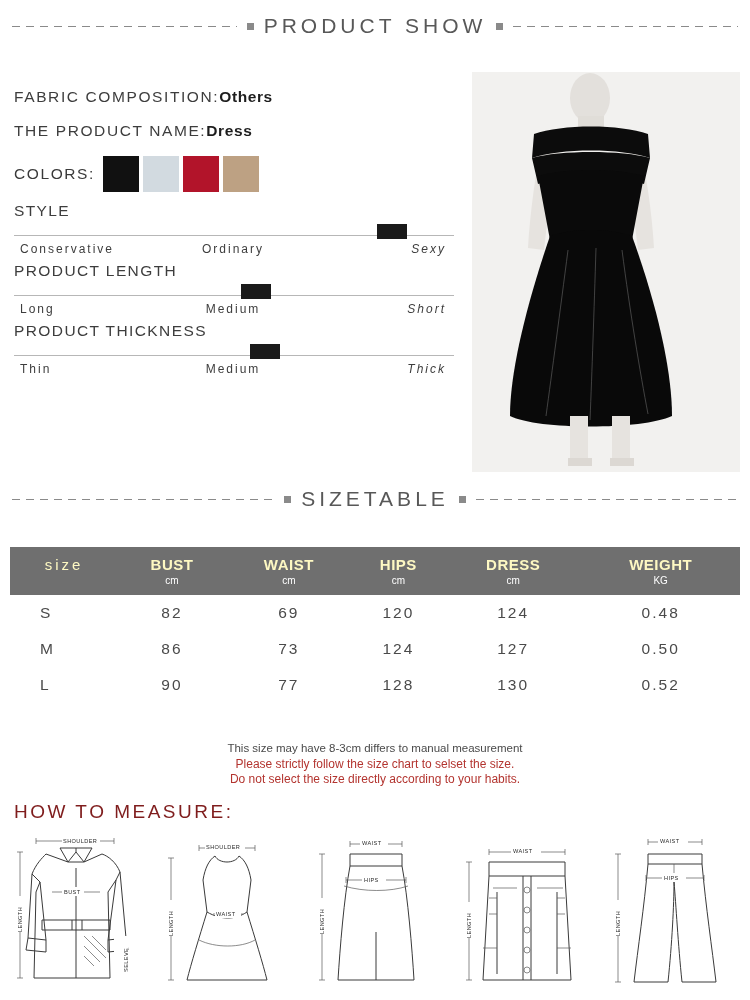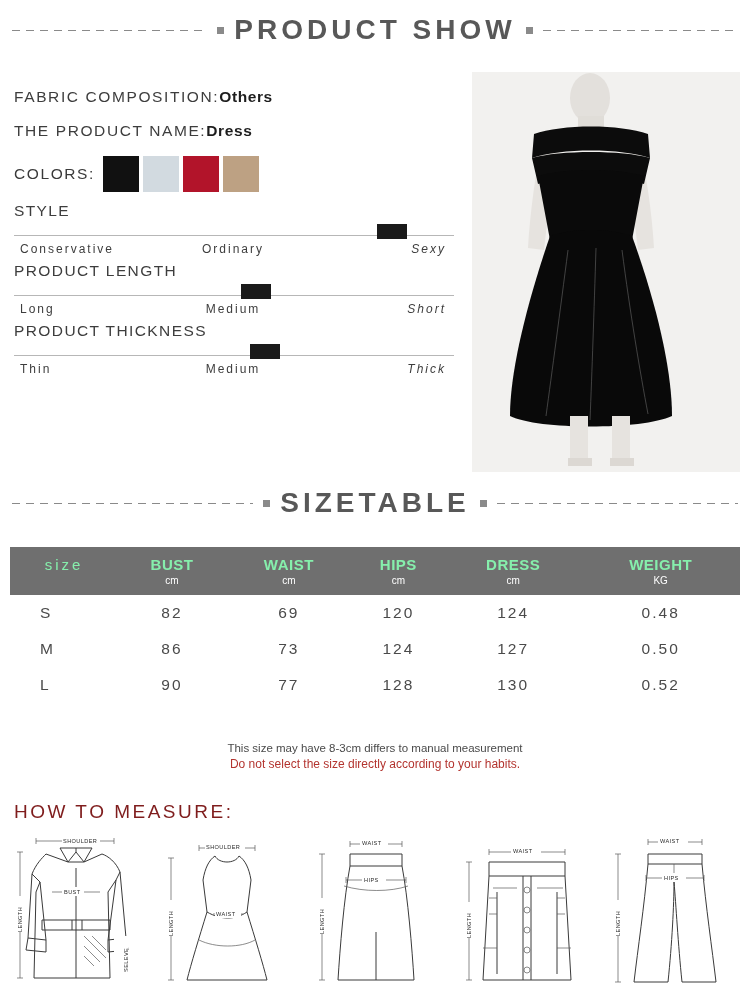--- a/index.html
+++ b/index.html
@@ -26,24 +26,24 @@
     height: 1px;
     background: repeating-linear-gradient(to right, #8a8a8a 0 8px, transparent 8px 14px);
   }
   .sec-head .sq {
     width: 7px; height: 7px;
     background: #8a8a8a;
     flex: 0 0 auto;
   }
   .sec-head .title {
     flex: 0 0 auto;
-    font-size: 28px;
+    font-size: 21px;
     letter-spacing: 4px;
     color: #585858;
-    font-weight: 700;
+    font-weight: 400;
   }
 
   #product-show-header { position: absolute; top: 14px; left: 0; width: 750px; }
   #sizetable-header { position: absolute; top: 487px; left: 0; width: 750px; }
 
   
   .info {
     position: absolute;
     top: 88px;
     left: 14px;
@@ -130,21 +130,21 @@
     left: 10px;
     width: 730px;
   }
   table.sizes {
     width: 100%;
     border-collapse: collapse;
     font-size: 15px;
   }
   table.sizes thead tr.head-main th {
     background: #6f6f6f;
-    color: #86efac;
+    color: #fef9c3;
     font-weight: 700;
     padding: 9px 0 2px 0;
     text-align: center;
     letter-spacing: 0.5px;
   }
   table.sizes thead tr.head-main th.size-col {
     font-weight: 400;
     letter-spacing: 3px;
     font-size: 15px;
   }
@@ -350,20 +350,21 @@
           <td>128</td>
           <td>130</td>
           <td>0.52</td>
         </tr>
       </tbody>
     </table>
   </div>
 
   <div class="notes">
     <div class="note1">This size may have 8-3cm differs to manual measurement</div>
+    <div class="note2">Please strictly follow the size chart to selset the size.</div>
     <div class="note2">Do not select the size directly according to your habits.</div>
   </div>
 
   <div class="howto-title">HOW TO MEASURE:</div>
 
   <div class="figs">
 
     <div class="fig">
       <svg width="144" height="165" viewBox="0 0 144 165">
         <line class="thin" x1="30" y1="13" x2="108" y2="13"></line>

